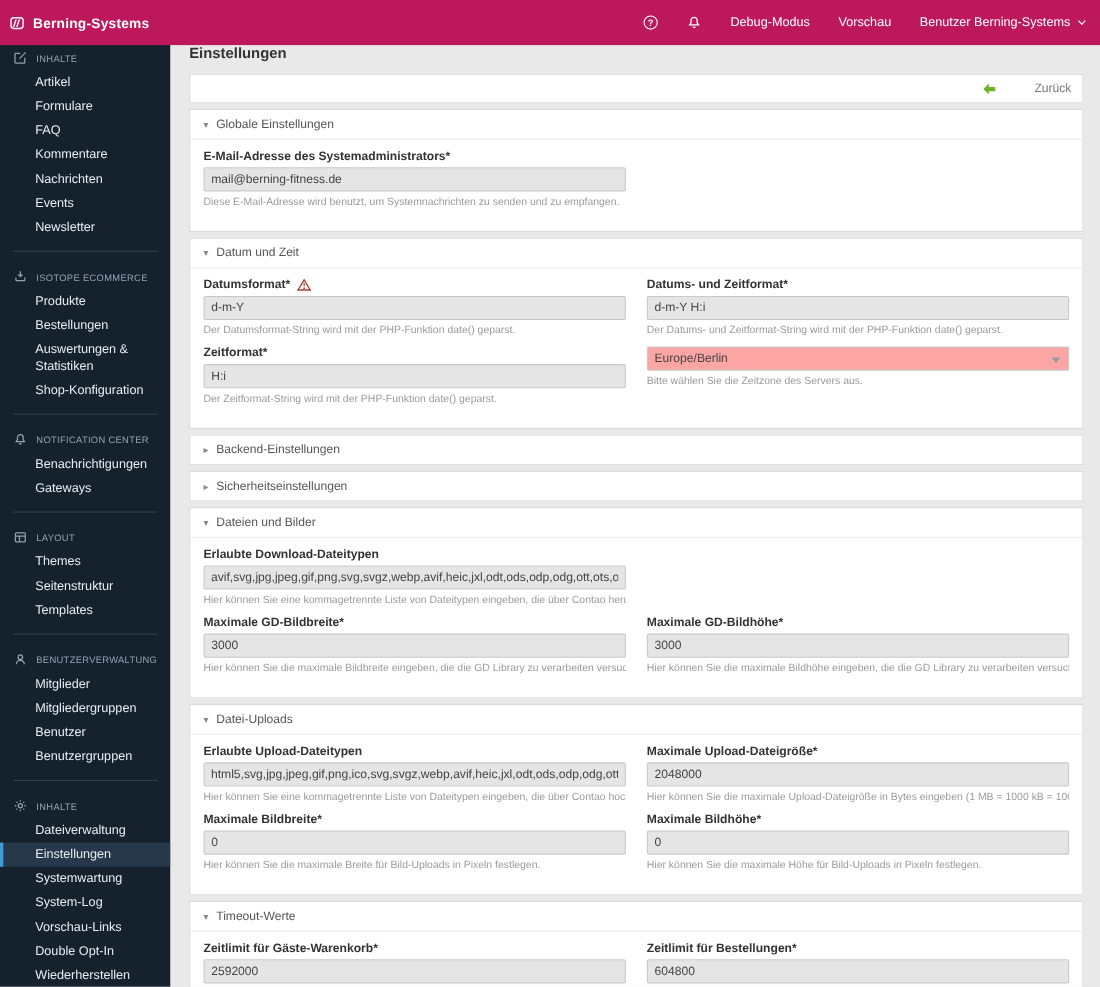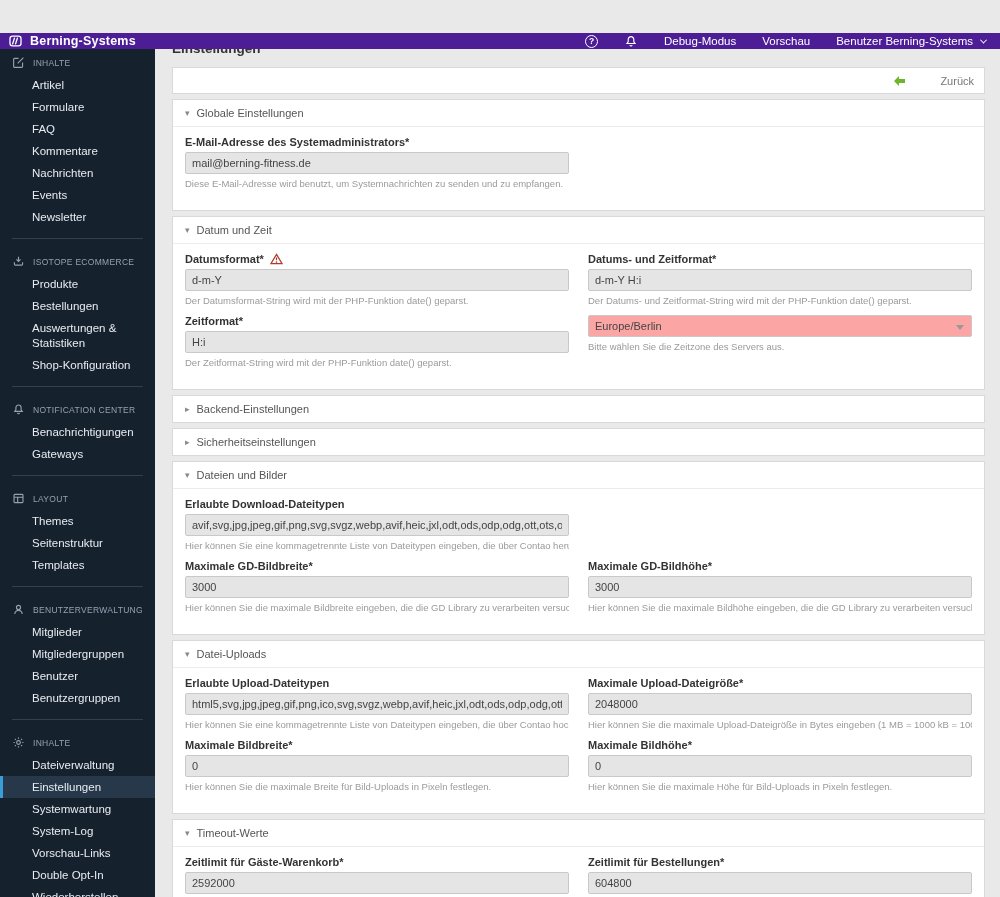--- a/index.html
+++ b/index.html
@@ -1,32 +1,32 @@
 <!DOCTYPE html>
 <html><head>
 <meta charset="utf-8">
 <style>
   * { margin:0; padding:0; box-sizing:border-box; }
   html,body { width:1000px; height:897px; overflow:hidden;
     font-family:"Liberation Sans", sans-serif; background:#e9e9e9; }
 
   
-  .topbar { position:absolute; top:0; left:0; right:0; height:16px; background:#4c1d95;
-    display:flex; align-items:center; color:#fff; z-index:10;margin-top:33px; }
+  .topbar { position:absolute; top:0; left:0; right:0; height:41px; background:#be185d;
+    display:flex; align-items:center; color:#fff; z-index:10; }
   .brand { display:flex; align-items:center; gap:8px; padding-left:9px; }
   .brand-title { font-size:12.5px; font-weight:bold; letter-spacing:.2px; }
   .topbar-right { margin-left:auto; display:flex; align-items:center; gap:26px; padding-right:14px; }
   .top-link { font-size:11.5px; color:#fff; cursor:pointer; display:flex; align-items:center; gap:6px; }
   .help-circle { width:13px; height:13px; border:1.2px solid #fff; border-radius:50%;
     display:flex; align-items:center; justify-content:center; font-size:8.5px; font-weight:bold; }
   .chev { width:5px; height:5px; border-right:1.4px solid #fff; border-bottom:1.4px solid #fff;
     transform:rotate(45deg) translate(-1px,-1px); display:inline-block; margin-left:2px; }
 
   
-  .sidebar { position:absolute; top:38px; left:0; bottom:0; width:155px; background:#16212e;
+  .sidebar { position:absolute; top:28px; left:0; bottom:0; width:155px; background:#16212e;
     padding-top:10px; overflow:hidden; }
   .nav-group-header { display:flex; align-items:center; gap:8px; padding:8px 8px 5px 12px;
     color:#94a2b1; font-size:8.5px; letter-spacing:.3px; cursor:pointer; }
   .nav-item { color:#e7ecf1; font-size:11.5px; line-height:15px; padding:3.5px 8px 3.5px 32px;
     cursor:pointer; }
   .nav-item.active { background:#263849; border-left:3px solid #3b9dd8; padding-left:29px; }
   .nav-divider { border-top:1px solid #33414f; margin:10px 12px 8px 12px; }
   .gicon { flex:0 0 13px; }
 
   

